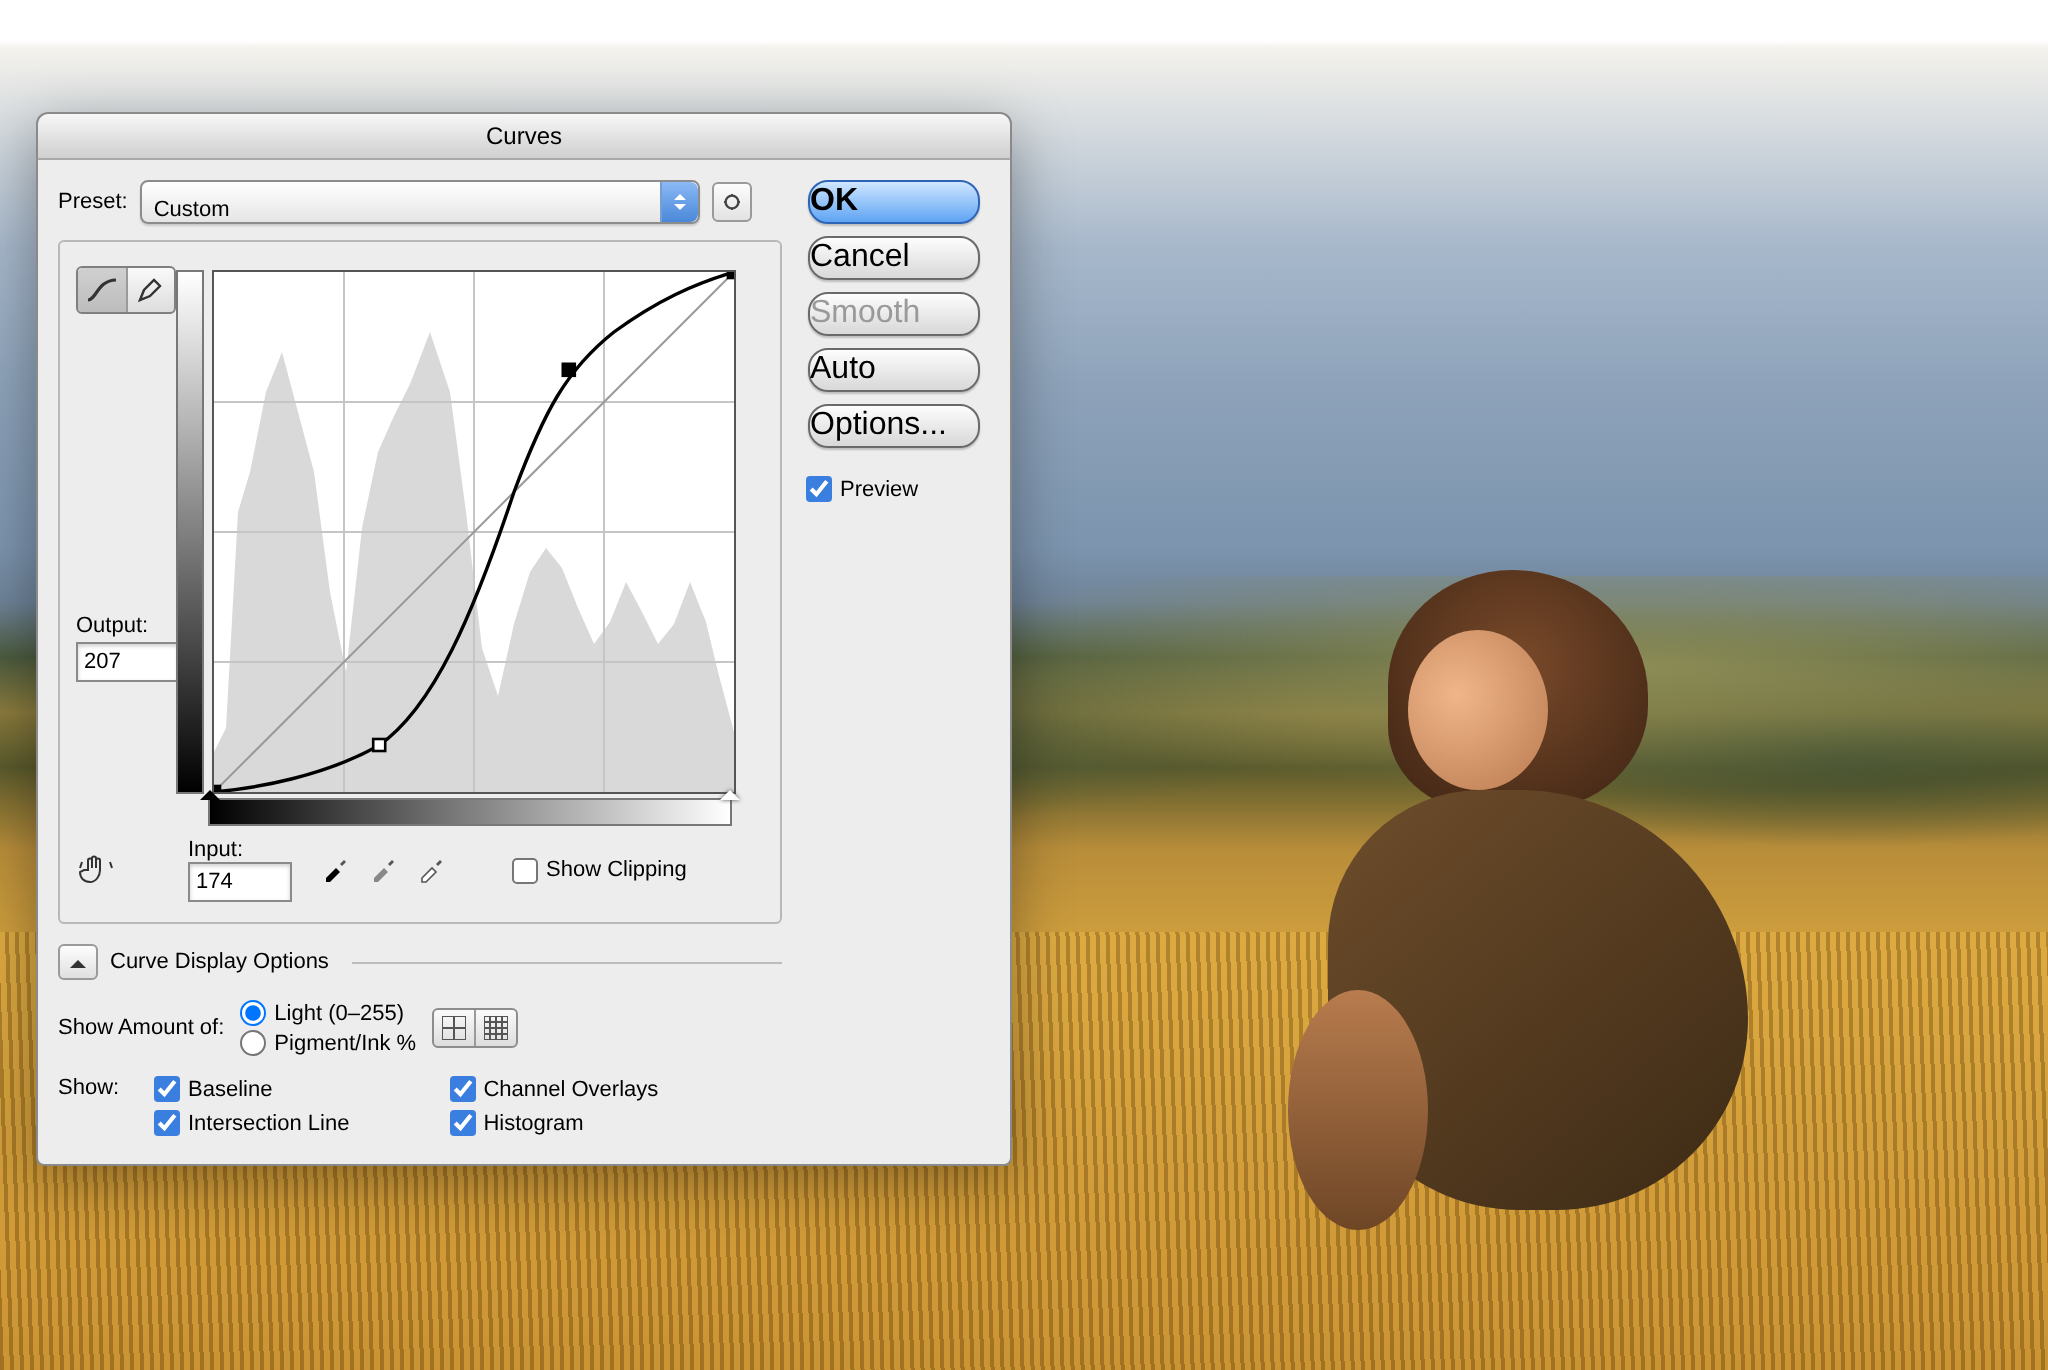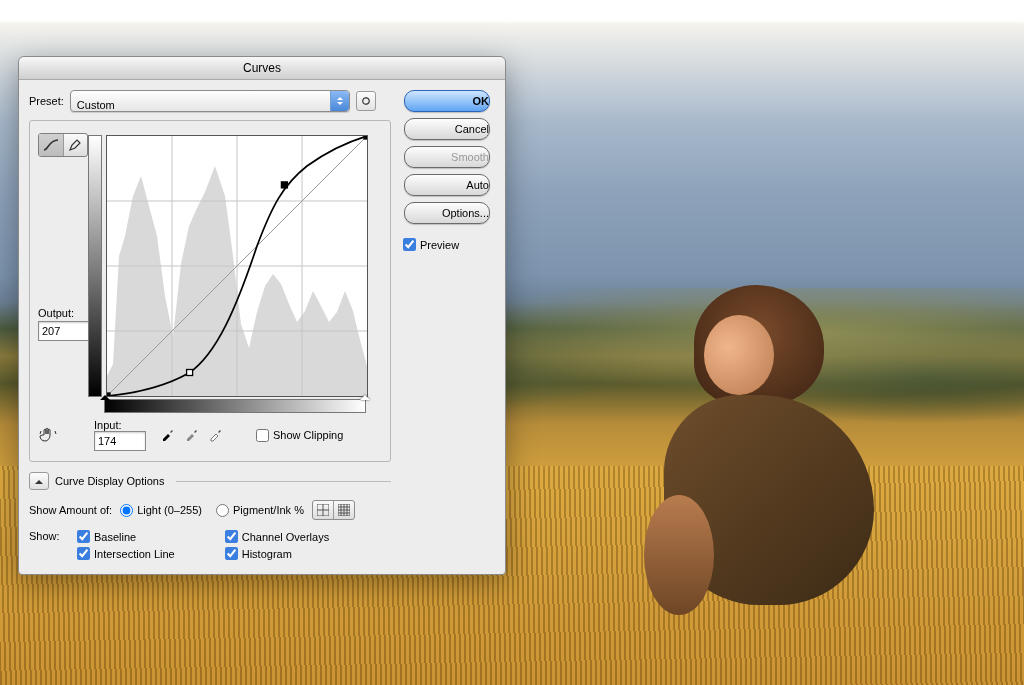--- a/index.html
+++ b/index.html
@@ -91,21 +91,21 @@
 .gridicons{display:flex;border:1px solid #8d8d8d;border-radius:3px;overflow:hidden;background:linear-gradient(#fafafa,#ddd)}
 .gridicons div{width:20px;height:18px;display:flex;align-items:center;justify-content:center}
 .gridicons div+div{border-left:1px solid #9a9a9a}
 .radio{display:flex;align-items:center;gap:4px}
 .radio input{margin:0}
 
 .show-row{display:flex;gap:50px;margin-top:8px}
 .show-row .col{display:flex;flex-direction:column;gap:4px}
 
 
-.aqua{width:84px;height:20px;border:1px solid #6a6a6a;border-radius:10px;background:linear-gradient(#fdfdfd,#d8d8d8);font-size:11px;display:flex;align-items:center;justify-content:flex-end;box-shadow:0 1px 1px rgba(0,0,0,.2)}
+.aqua{width:84px;height:20px;border:1px solid #6a6a6a;border-radius:10px;background:linear-gradient(#fdfdfd,#d8d8d8);font-size:16px;display:flex;align-items:center;justify-content:flex-start;box-shadow:0 1px 1px rgba(0,0,0,.2)}
 .aqua.default{background:linear-gradient(#cfe6ff,#5fa4f3);border-color:#2d64b5;font-weight:bold;color:#000}
 .aqua.disabled{color:#9a9a9a}
 .right-col .chk{margin-top:8px;align-self:flex-start;margin-left:2px}
 </style>
 </head>
 <body>
 
 <div class="scene">
   <div class="hills"></div>
   <div class="grass"></div>
@@ -223,21 +223,21 @@
       </div>
 
       <div class="disclosure">
         <div class="disc-btn"></div>
         <span>Curve Display Options</span>
         <span class="hr"></span>
       </div>
 
       <div class="opts">
         <span>Show Amount of:</span>
-        <div style="display:flex;flex-direction:row;gap:14px">
+        <div style="display:flex;flex-direction:column;gap:2px">
           <label class="radio">
               <input type="radio" name="amt" id="r-light" checked="" style="">
               <span>Light  (0–255)</span>
             </label>
           <label class="radio">
               <input type="radio" name="amt" id="r-pig" style="">
               <span>Pigment/Ink %</span>
             </label>
         </div>
         <div class="gridicons">

